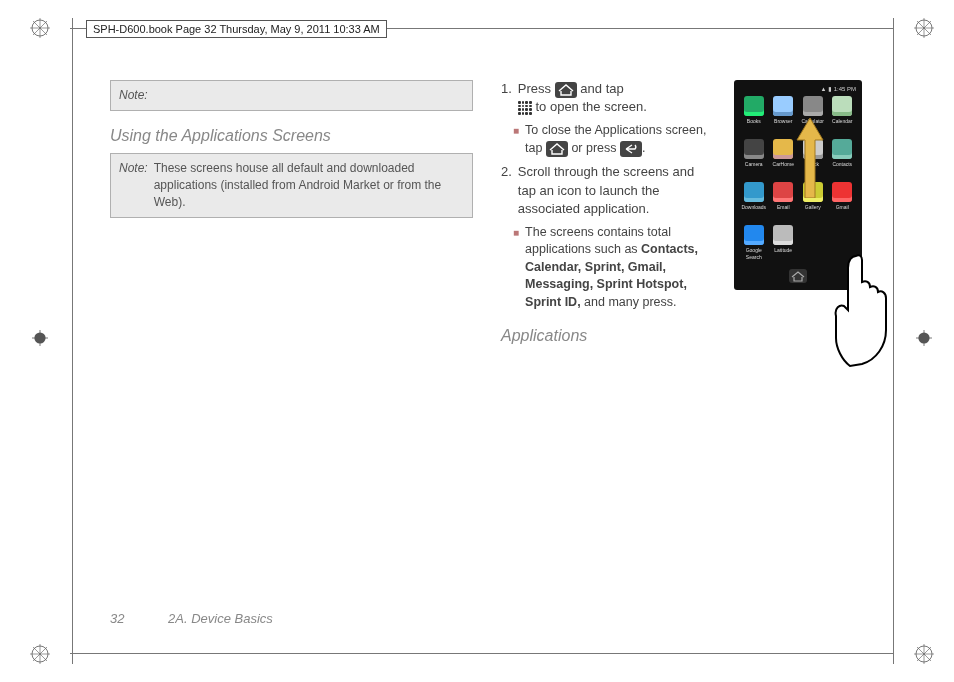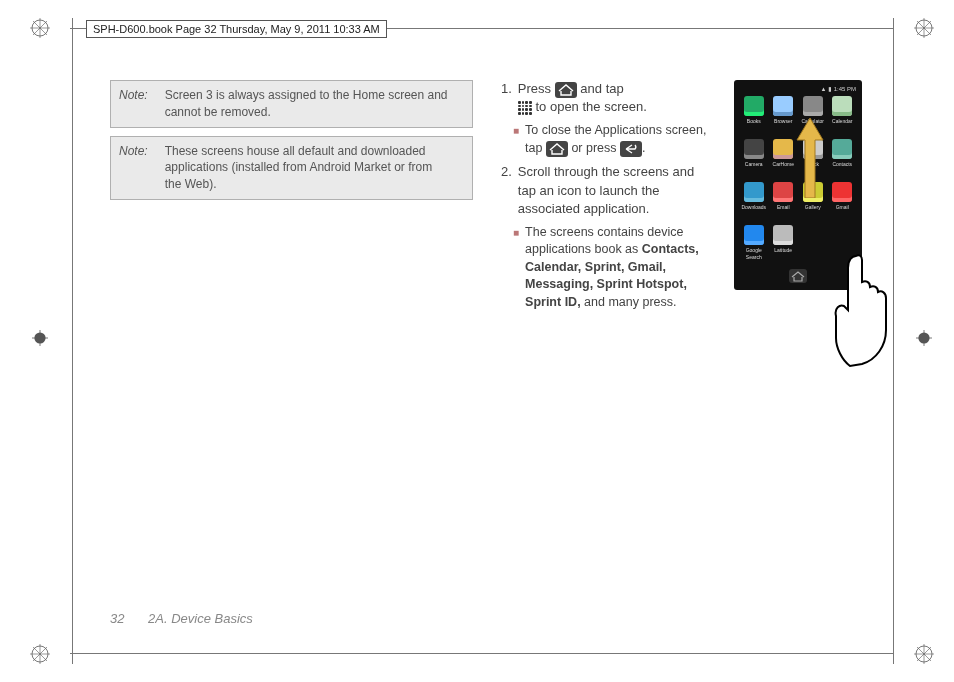--- a/index.html
+++ b/index.html
@@ -68,22 +68,22 @@
   margin-bottom: 6px;
 }
 .p { margin-bottom: 10px; }
 .note {
   border: 1px solid #b0b0b0;
   background: #eaeaea;
   padding: 6px 20px 6px 8px;
   font-size: 12px;
   color: #555;
   display: flex;
-  gap: 17px;
-  margin-bottom: 8px;
+  gap: 6px;
+  margin-bottom: 0;
 }
 .note-label { font-style: italic; flex: 0 0 auto; }
 .note-text { flex: 1 1 auto; }
 .ol { list-style: none; margin-left: 0; }
 .ol li.num { display: flex; gap: 6px; margin-bottom: 6px; }
 .ol li.num .n { flex: 0 0 auto; }
 .sub { margin-left: 12px; display: flex; gap: 6px; margin-bottom: 6px; font-size: 12.5px; }
 .sub .bullet { color: #b77; font-size: 10px; line-height: 1.8; }
 .icon-inline {
   display: inline-block;
@@ -191,21 +191,21 @@
   border-radius: 3px;
 }
 .footer {
   position: absolute;
   bottom: 56px;
   left: 110px;
   font-style: italic;
   color: #888;
   font-size: 13px;
 }
-.footer .pnum { margin-right: 20px; color: #888; }
+.footer .pnum { margin-right: 40px; color: #888; }
 .steps-wrap { width: 210px; }
 </style>
 </head>
 <body>
 
 <div class="reg-mark reg-tl"><svg viewBox="0 0 20 20">
       <circle cx="10" cy="10" r="8" fill="none" stroke="#555" stroke-width="0.8"></circle>
       <g stroke="#555" stroke-width="0.6">
         <line x1="10" y1="0" x2="10" y2="20"></line>
         <line x1="0" y1="10" x2="20" y2="10"></line>
@@ -256,22 +256,22 @@
 <div class="crop-line-v-l"></div>
 <div class="crop-line-v-r"></div>
 
 <div class="header-box">SPH-D600.book  Page 32  Thursday, May 9, 2011  10:33 AM</div>
 
 <div class="page">
 
   <div class="col">
     <div class="note">
       <div class="note-label">Note:</div>
-      <div class="note-text">Screen 3 is always assigned to the Home screen and cannot be removed.</div>
     </div>
+    <div class="h3">Using the Applications Screens</div>
     <div class="note">
       <div class="note-label">Note:</div>
       <div class="note-text">These screens house all default and downloaded applications (installed from Android Market or from the Web).</div>
     </div>
   </div>
 
   <div class="col col-right">
     <div class="steps-wrap">
     <ol class="ol">
       <li class="num">
@@ -317,26 +317,27 @@
                 </svg></span>.
         </span>
       </li>
       <li class="num">
         <span class="n">2.</span>
         <span>Scroll through the screens and tap an icon to launch the associated application.</span>
       </li>
       <li class="sub">
         <span class="bullet">■</span>
         <span>
-          <span>The screens contains device applications book as </span><span class="bold">Contacts, Calendar, Sprint, Gmail, Messaging, Sprint Hotspot, Sprint ID,</span><span> and many press.</span>
+          <span>The screens contains total applications such as </span><span class="bold">Contacts, Calendar, Sprint, Gmail, Messaging, Sprint Hotspot, Sprint ID,</span><span> and many press.</span>
         </span>
       </li>
     </ol>
     </div>
 
+    <div class="h3">Applications</div>
 
     <div class="phone">
       <div class="phone-screen">
         <div class="statusbar">
           <span>▲</span>
           <span>▮</span>
           <span>1:45 PM</span>
         </div>
         <div class="app-grid" id="app-grid">
           <div class="arrow">

